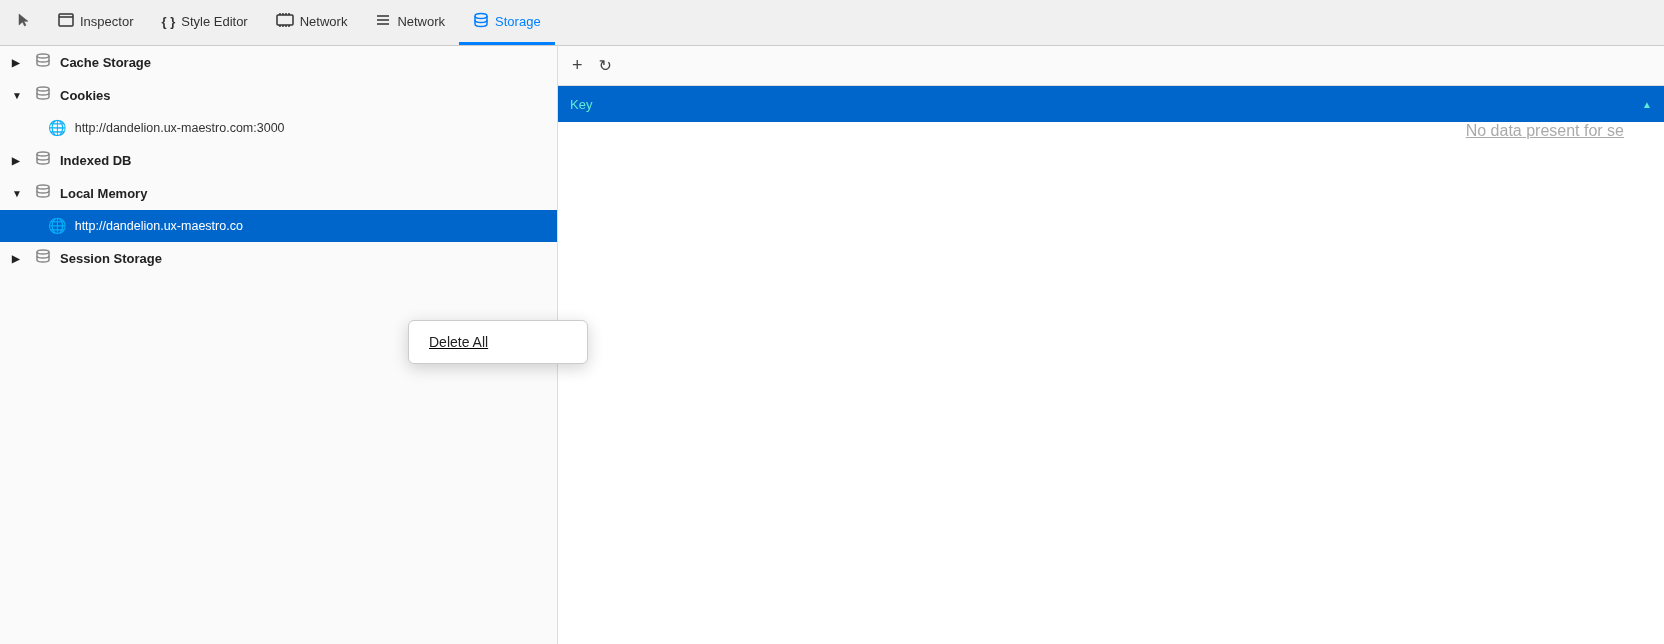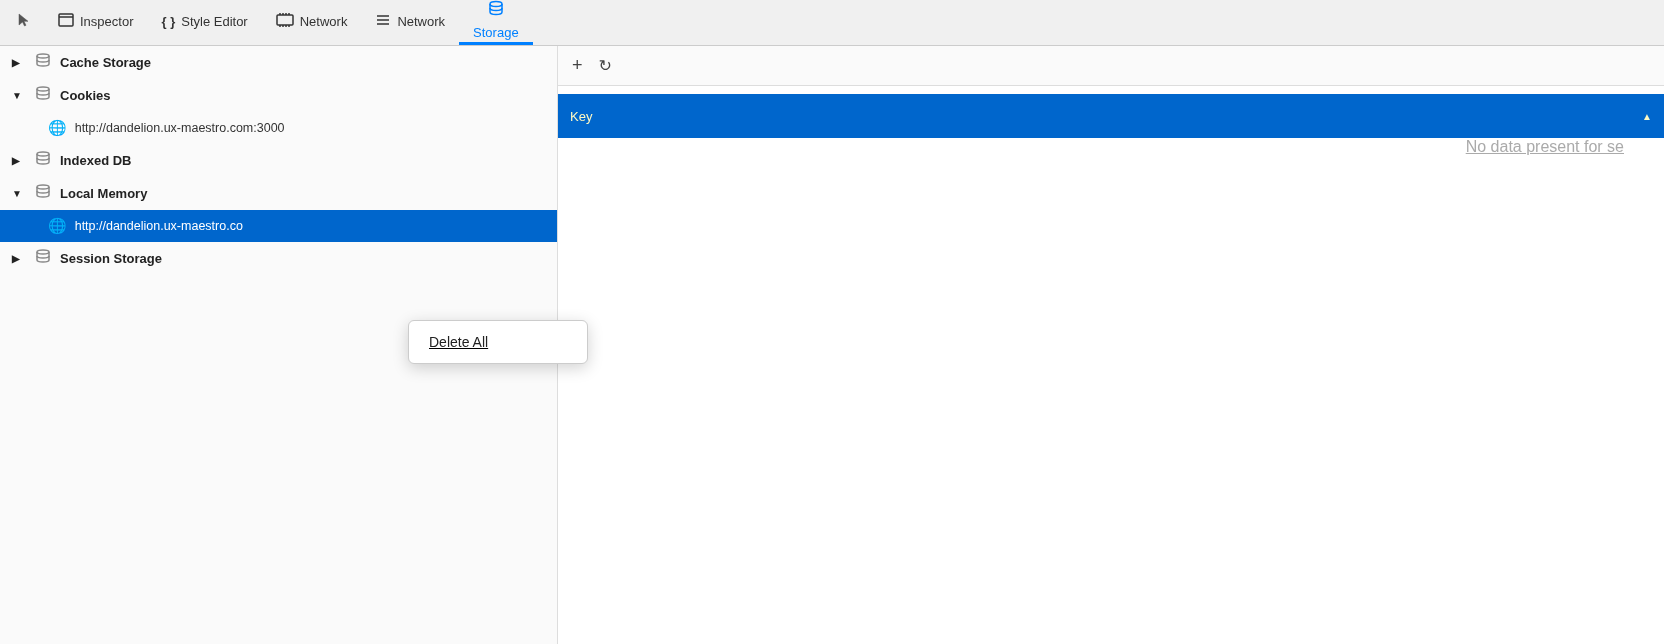--- a/index.html
+++ b/index.html
@@ -36,21 +36,20 @@
       color: #333;
       white-space: nowrap;
       border-bottom: 3px solid transparent;
       position: relative;
     }
 
     .toolbar-btn.active {
       color: #0080ff;
       border-bottom: 3px solid #0080ff;
       background: transparent;
-      flex-direction: column;
     }
 
     .toolbar-btn .icon {
       font-size: 15px;
       color: inherit;
     }
 
     .pointer-icon-btn {
       width: 40px;
       padding: 0;
@@ -142,24 +141,23 @@
       font-size: 16px;
       color: #444;
       padding: 2px 4px;
       border-radius: 3px;
     }
 
     
     .table-header {
       display: flex;
       background: #0066cc;
-      color: #fef9c3;
-      height: 44px;
-      align-items: center;
-      margin-top: 8px;
+      color: #5eead4;
+      height: 36px;
+      align-items: center;
     }
 
     .table-header-cell {
       display: flex;
       align-items: center;
       justify-content: space-between;
       padding: 0 12px;
       flex: 1;
       font-size: 13px;
       font-weight: 500;

